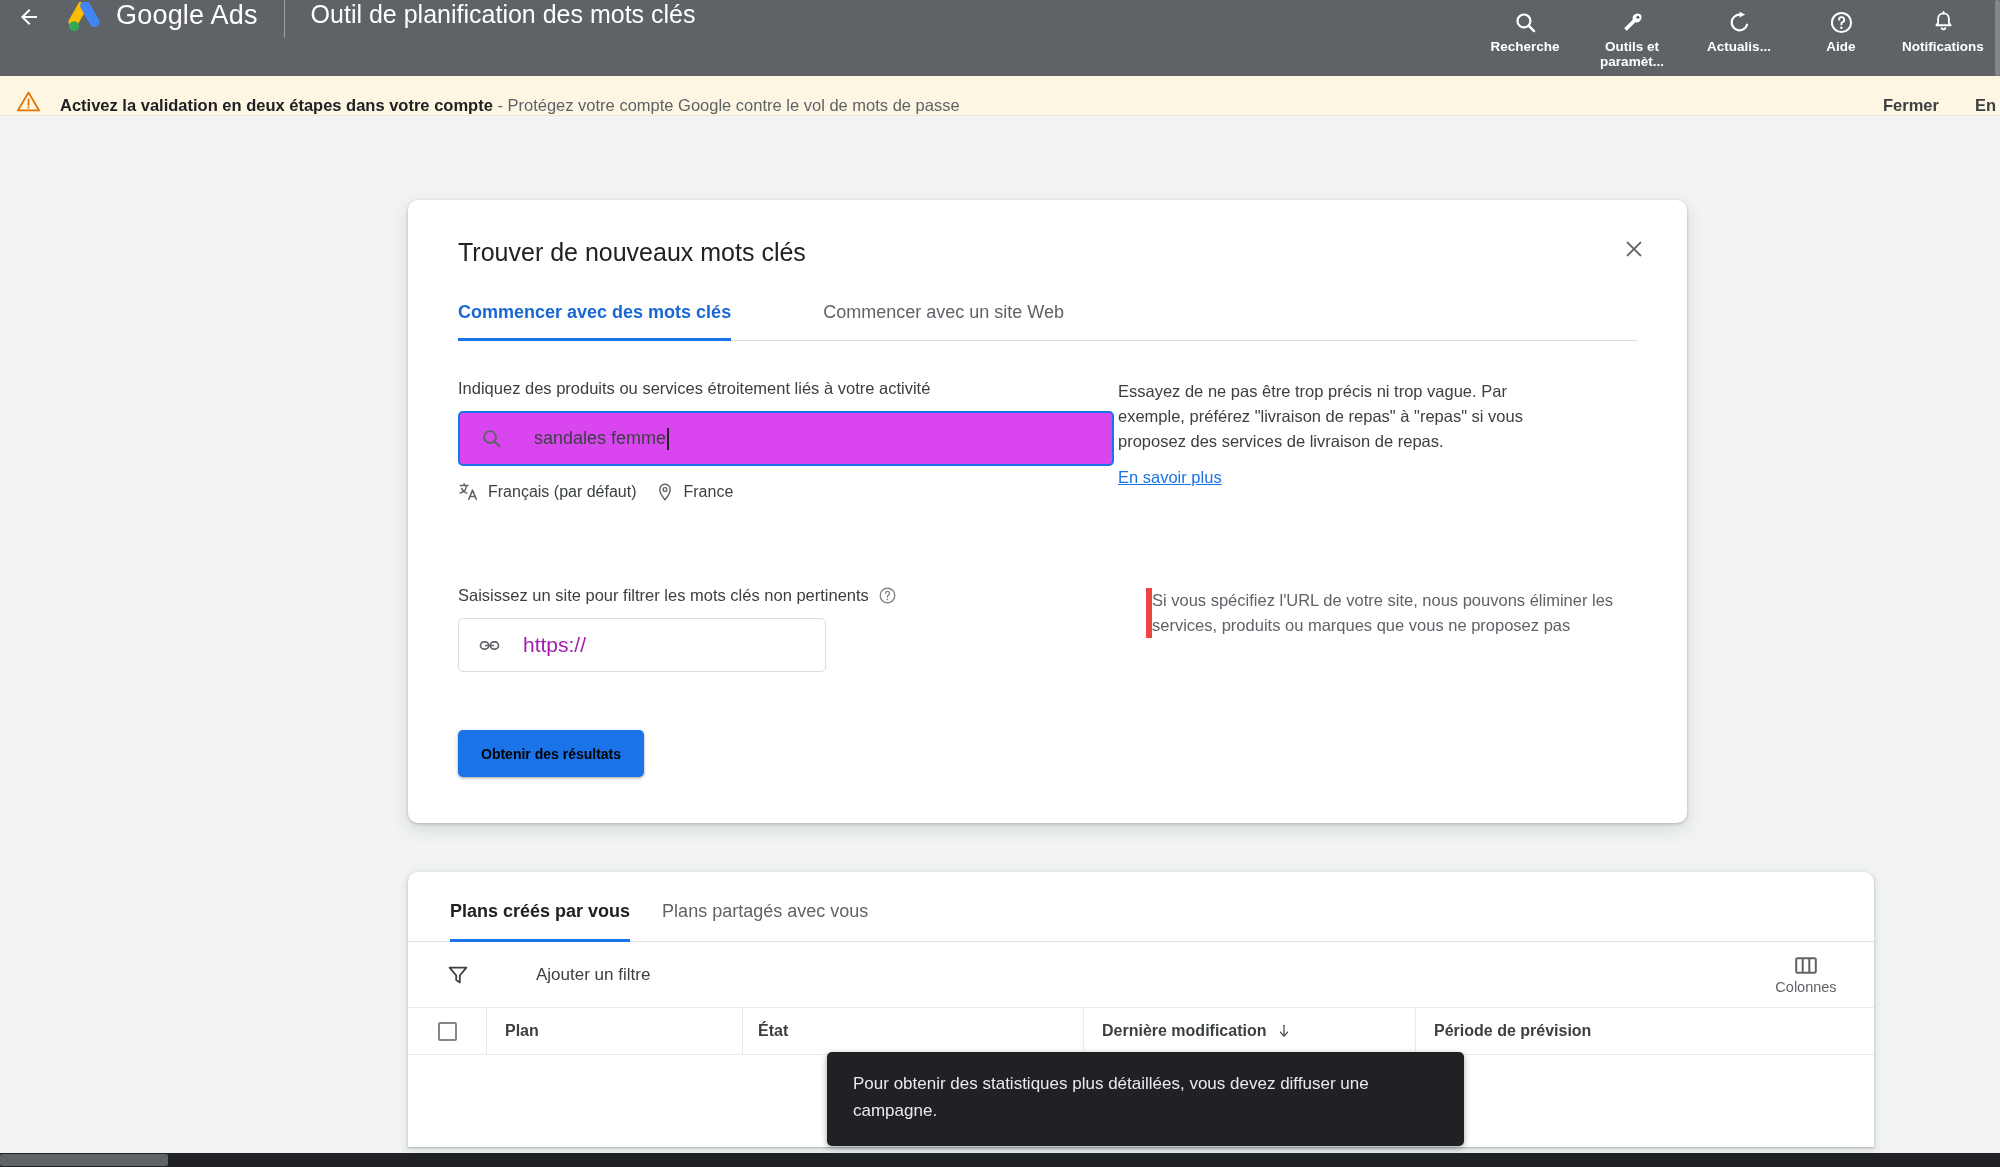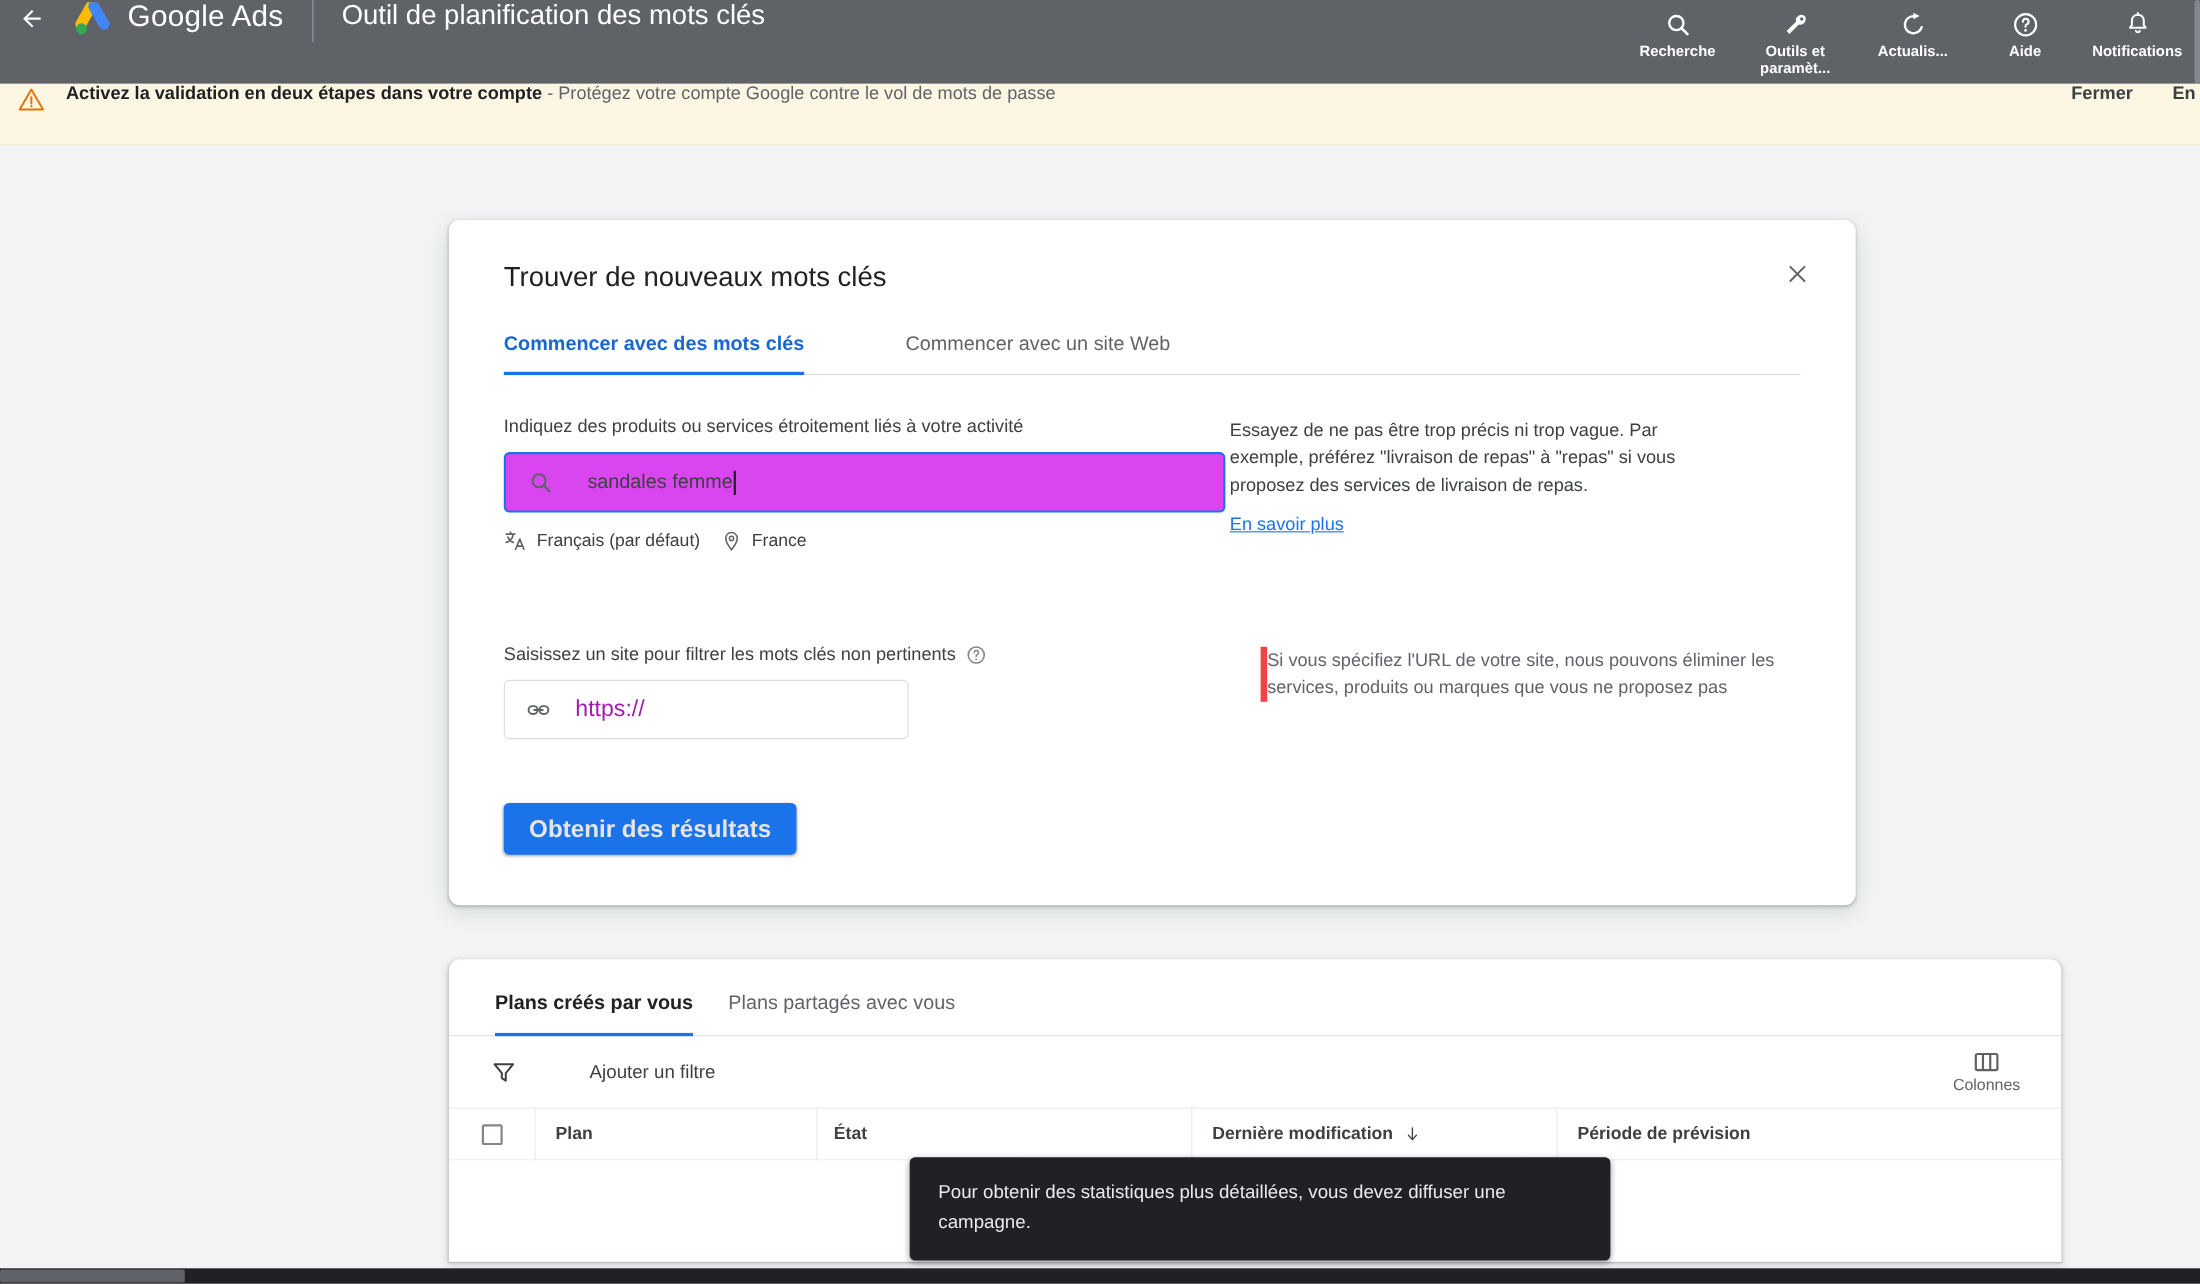--- a/index.html
+++ b/index.html
@@ -87,25 +87,25 @@
     max-width: 100px;
     word-break: break-word;
   }
   .top-action.wide { width: 112px; }
 
   
   .notice {
     position: absolute;
     top: 76px; left: 0;
     width: 2000px;
-    height: 56px;
+    height: 40px;
     background: #fdf6e3;
     border-bottom: 1px solid #f0e6cc;
     display: flex;
-    align-items: flex-start;
+    align-items: flex-end;
     z-index: 30;
   }
   .notice-warn-icon {
     margin-left: 14px;
     width: 28px; height: 28px;
     display: flex; align-items: center; justify-content: center;
   }
   .notice-text {
     margin-left: 18px;
     font-size: 16.5px;
@@ -294,22 +294,22 @@
     border-left: 6px solid #ef4444;
     font-size: 16.5px;
     color: #5f6368;
     line-height: 25px;
     max-width: 500px;
   }
 
   .cta-wrap { padding: 58px 0 46px 50px; }
   .cta {
     background: #1a73e8;
-    color: #e5e5e5;
-    font-size: 22px;
+    color: #000000;
+    font-size: 14px;
     font-weight: bold;
     border: none;
     border-radius: 5px;
     padding: 0 23px;
     height: 47px;
     cursor: pointer;
     box-shadow: 0 1px 2px rgba(60,64,67,.30), 0 1px 3px 1px rgba(60,64,67,.15);
     font-family: inherit;
   }
 

